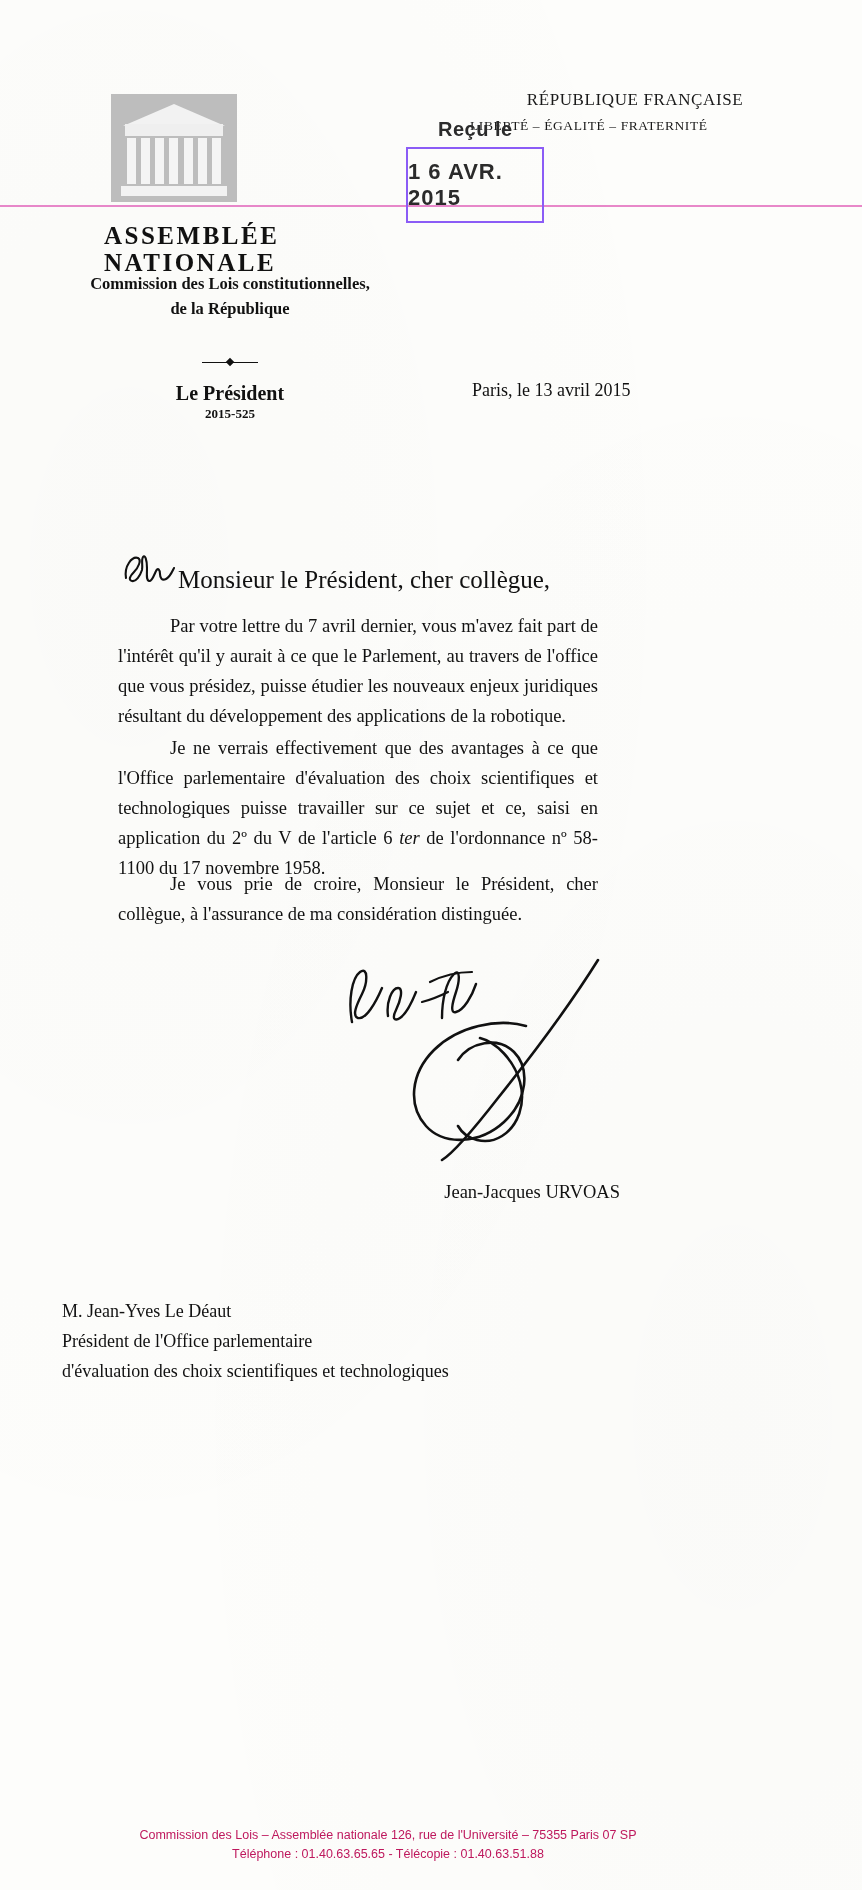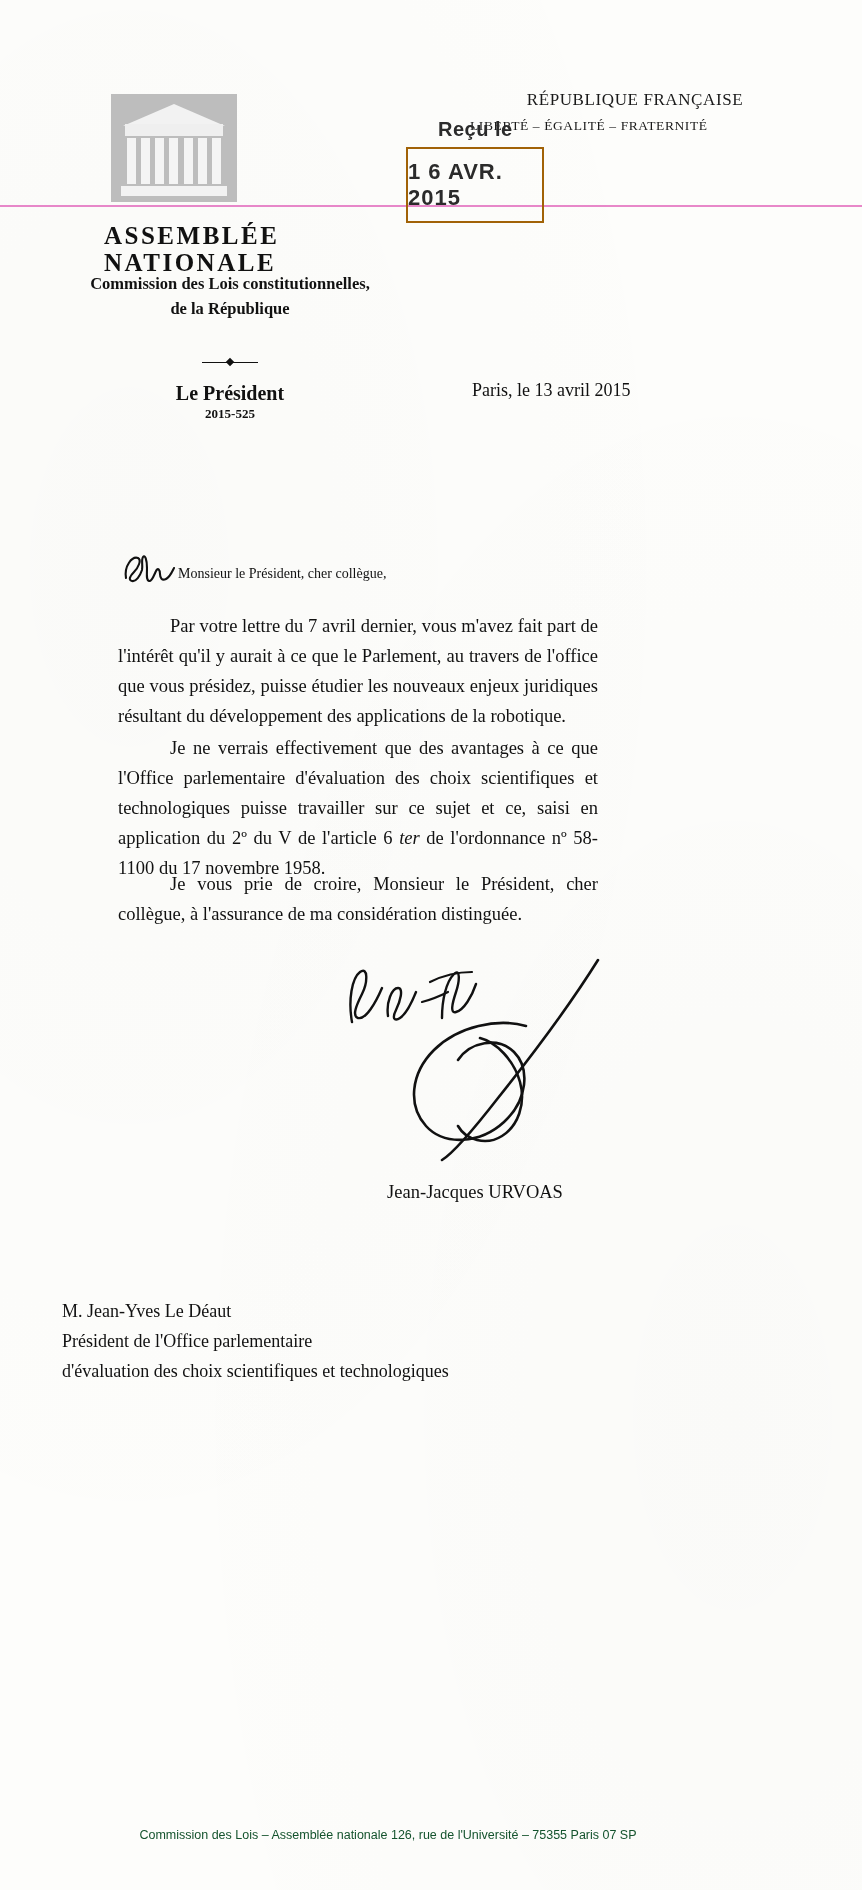--- a/index.html
+++ b/index.html
@@ -135,21 +135,21 @@
     font-weight: bold;
     font-size: 20px;
     color: #2b2b2b;
     letter-spacing: 0.5px;
     margin-left: 32px;
   }
   .stamp-box {
     margin-top: 6px;
     width: 134px;
     height: 72px;
-    border: 2px solid #a16207;
+    border: 2px solid #8b5cf6;
     display: flex;
     align-items: center;
     justify-content: center;
   }
   .stamp-date {
     font-family: "Liberation Sans", sans-serif;
     font-weight: bold;
     font-size: 22px;
     letter-spacing: 1px;
     color: #2b2b2b;
@@ -224,21 +224,21 @@
     font-size: 18px;
     color: #111;
     margin-left: 32px;
   }
 
   
   .salutation {
     position: absolute;
     left: 178px;
     top: 566px;
-    font-size: 14px;
+    font-size: 25px;
     color: #111;
   }
   .hand-cher {
     position: absolute;
     left: 118px;
     top: 548px;
     width: 62px;
     height: 42px;
   }
 
@@ -263,21 +263,21 @@
     left: 330px;
     top: 930px;
     width: 300px;
     height: 250px;
   }
   .signer-name {
     position: absolute;
     left: 330px;
     top: 1182px;
     width: 290px;
-    text-align: center;
+    text-align: right;
     font-size: 18.5px;
     color: #111;
   }
 
   
   .recipient {
     position: absolute;
     left: 62px;
     top: 1296px;
     width: 520px;
@@ -289,21 +289,21 @@
   
   .footer {
     position: absolute;
     left: 0;
     top: 1826px;
     width: 776px;
     text-align: center;
     font-family: "Liberation Sans", sans-serif;
     font-size: 12.5px;
     line-height: 1.55;
-    color: #14532d;
+    color: #be185d;
   }
 </style>
 </head>
 <body>
 
 <div class="page">
   <div class="scan-tint"></div>
   <div class="scan-line"></div>
 
   <div class="logo-block">
@@ -379,14 +379,15 @@
   <div class="signer-name">Jean-Jacques URVOAS</div>
 
   <div class="recipient">
     <div>M. Jean-Yves Le Déaut</div>
     <div>Président de l'Office parlementaire</div>
     <div>d'évaluation des choix scientifiques et technologiques</div>
   </div>
 
   <div class="footer">
     <div>Commission des Lois – Assemblée nationale 126, rue de l'Université – 75355 Paris 07 SP</div>
+    <div>Téléphone : 01.40.63.65.65  -  Télécopie : 01.40.63.51.88</div>
   </div>
 </div>
 
 </body></html>

